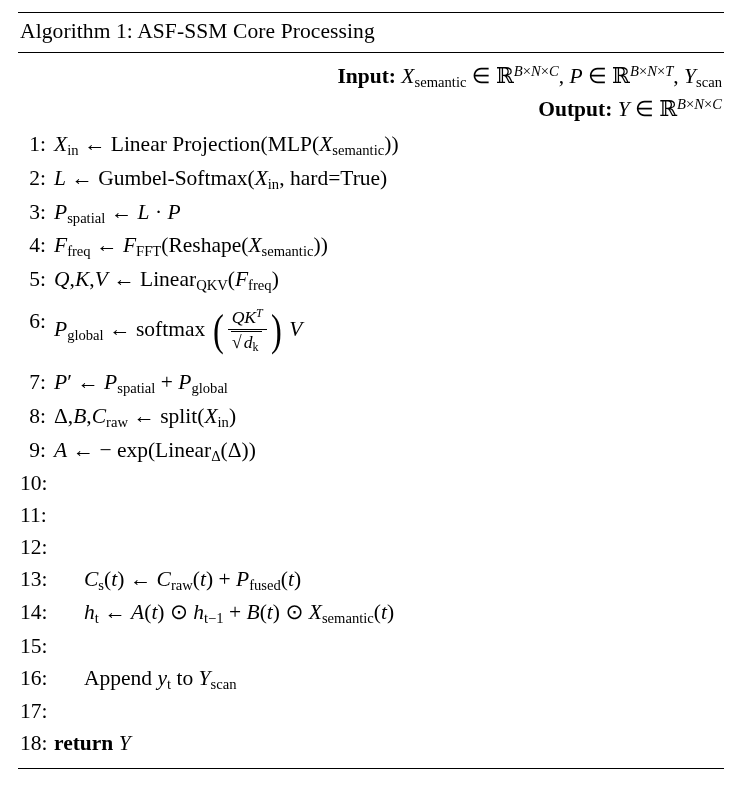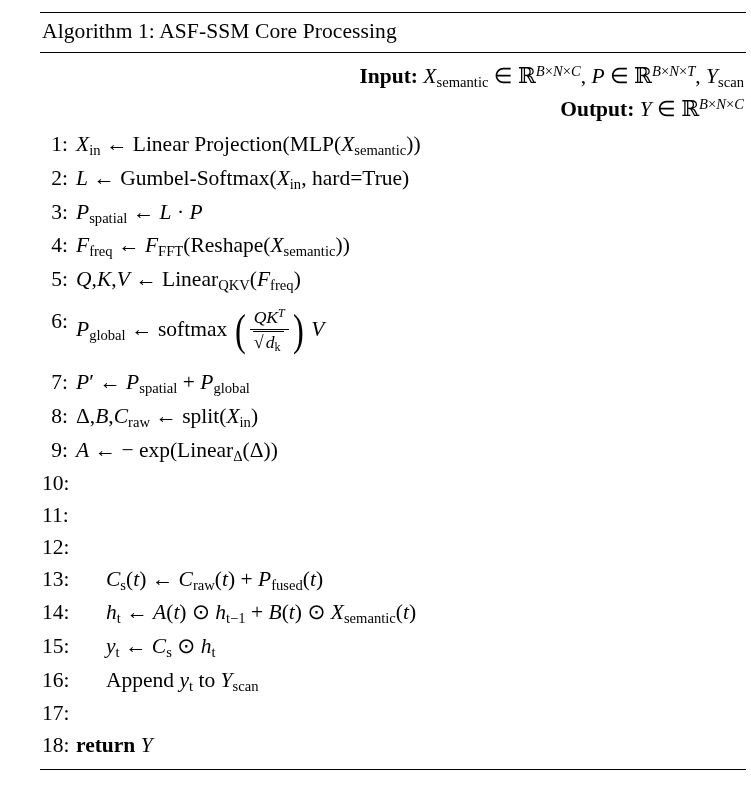--- a/index.html
+++ b/index.html
@@ -8,21 +8,21 @@
     background: #ffffff;
   }
   body {
     width: 751px;
     height: 799px;
     font-family: "Liberation Serif", serif;
     color: #000000;
   }
   .algorithm-box {
     position: absolute;
-    left: 40px;
+    left: 18px;
     top: 12px;
     width: 706px;
     box-sizing: border-box;
   }
   .rule {
     border-top: 1.6px solid #000;
     width: 100%;
   }
   .rule-thin { border-top: 1.2px solid #000; }
   .caption {
@@ -227,23 +227,20 @@
 
       <div class="step">
         <span class="step-num">14:</span>
         <span class="step-body indent-1">
           <i>h<sub class="sub-it">t</sub></i> ← <i>A</i>(<i>t</i>) ⊙ <i>h</i><sub class="sub-it">t−1</sub> + <i>B</i>(<i>t</i>) ⊙ <i>X</i><sub>semantic</sub>(<i>t</i>)
         </span>
       </div>
 
       <div class="step">
         <span class="step-num">15:</span>
-        <span class="step-body indent-1">
-          <i>y<sub class="sub-it">t</sub></i> ← <i>C<sub class="sub-it">s</sub></i> ⊙ <i>h<sub class="sub-it">t</sub></i>
-        </span>
       </div>
 
       <div class="step">
         <span class="step-num">16:</span>
         <span class="step-body indent-1">
           Append <i>y<sub class="sub-it">t</sub></i> to <i>Y</i><sub>scan</sub>
         </span>
       </div>
 
       <div class="step">

